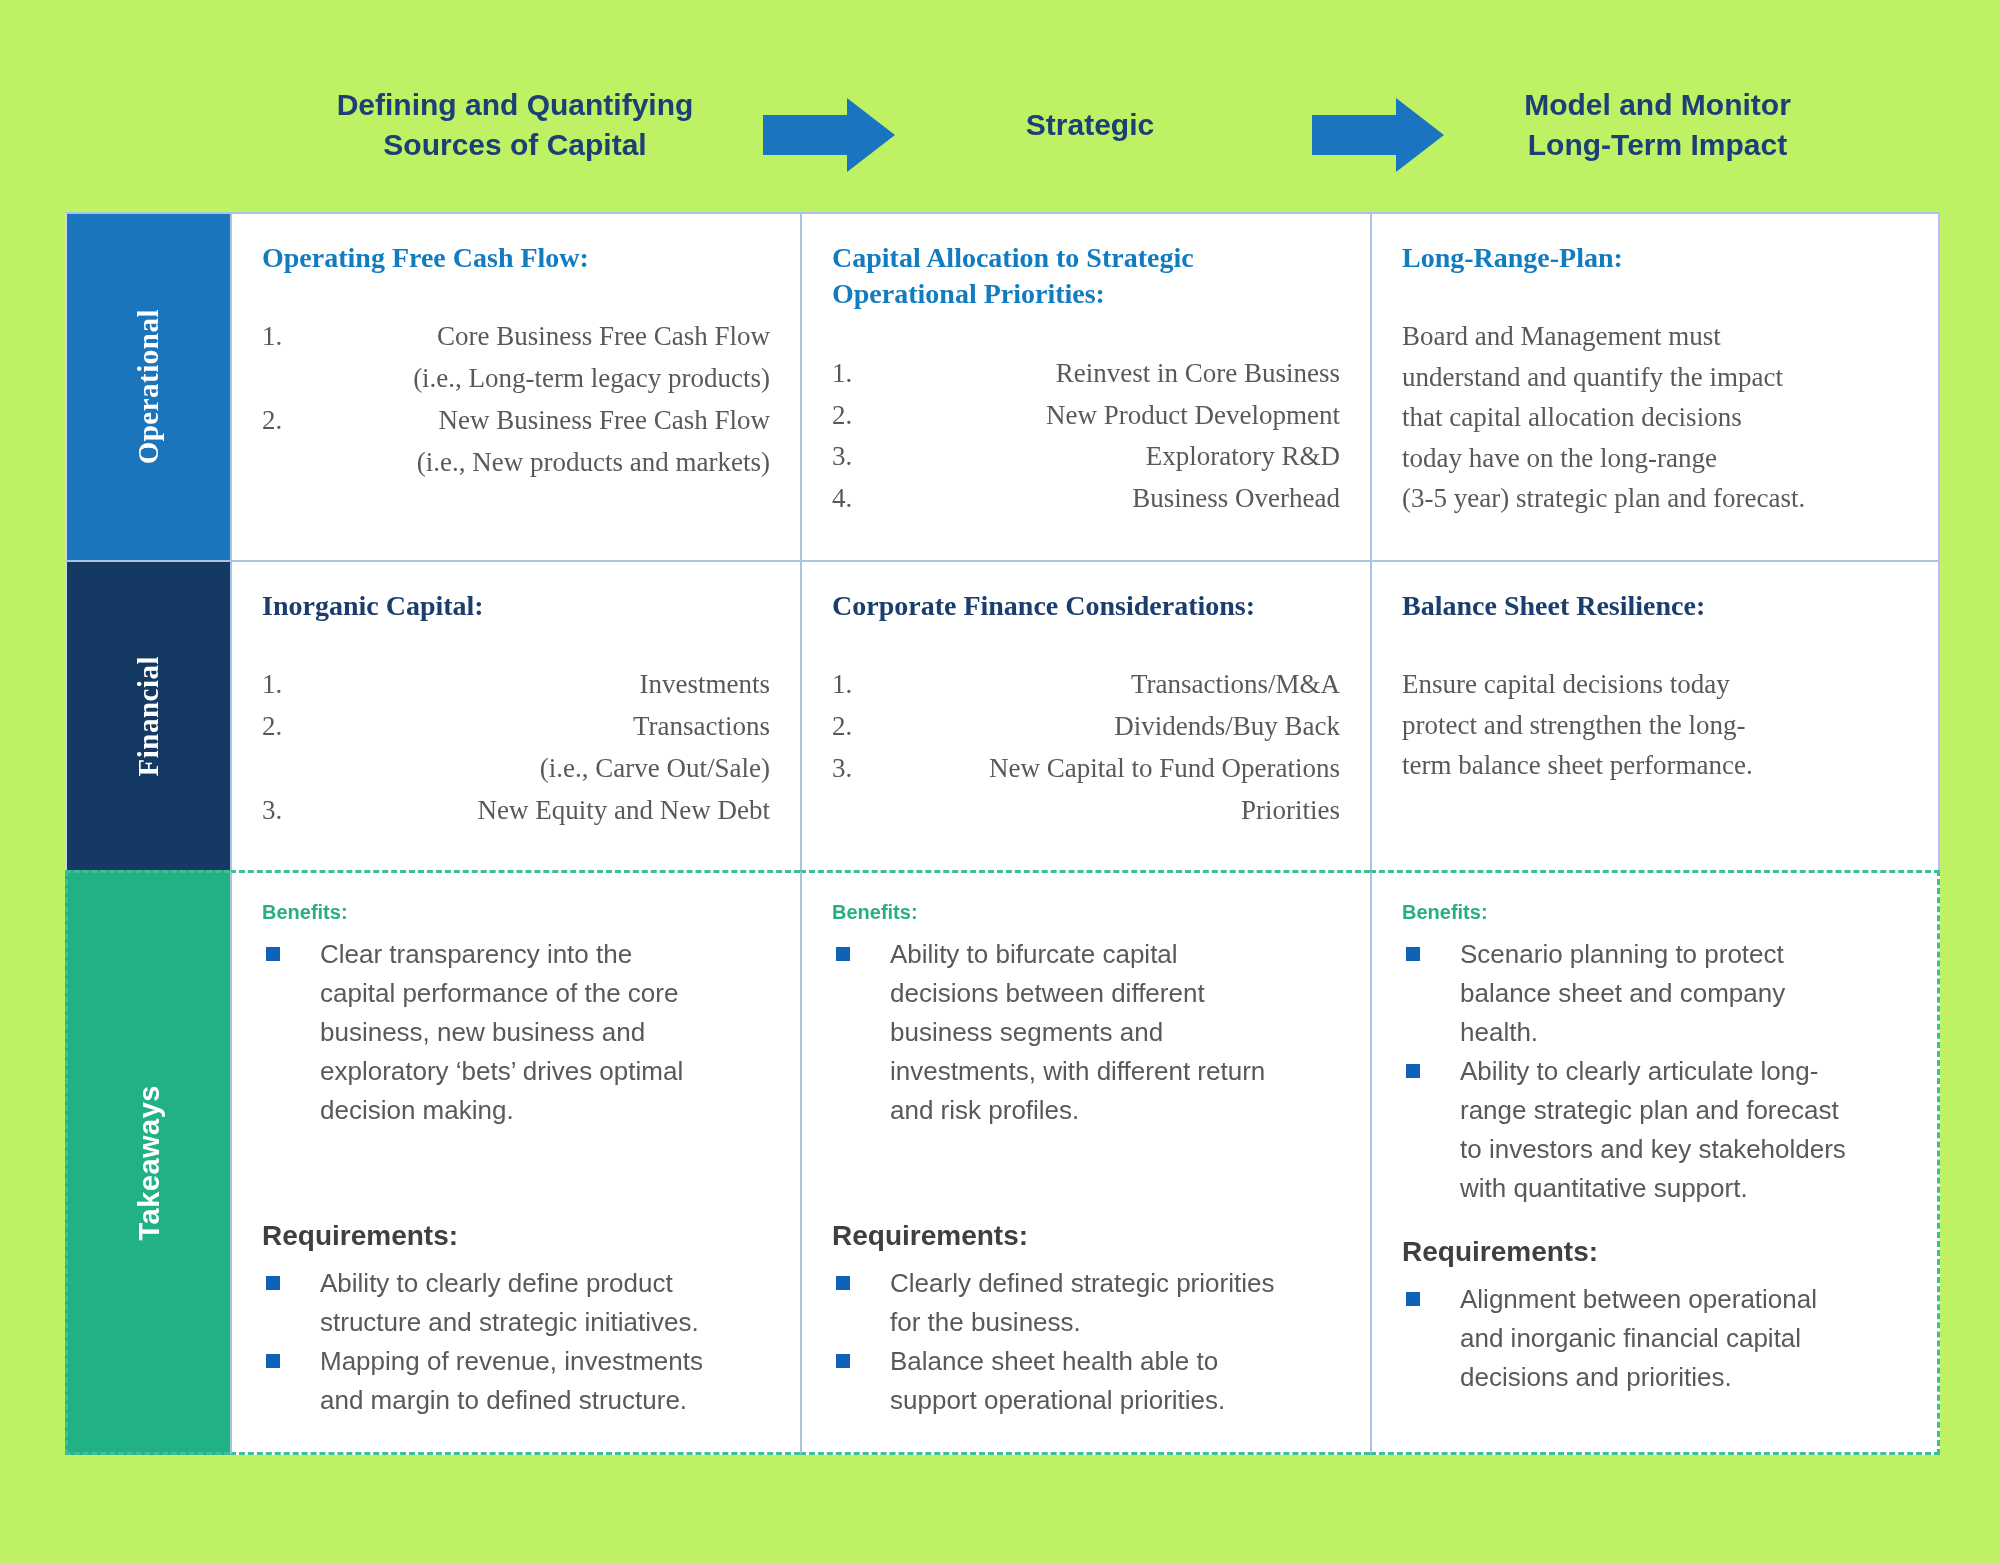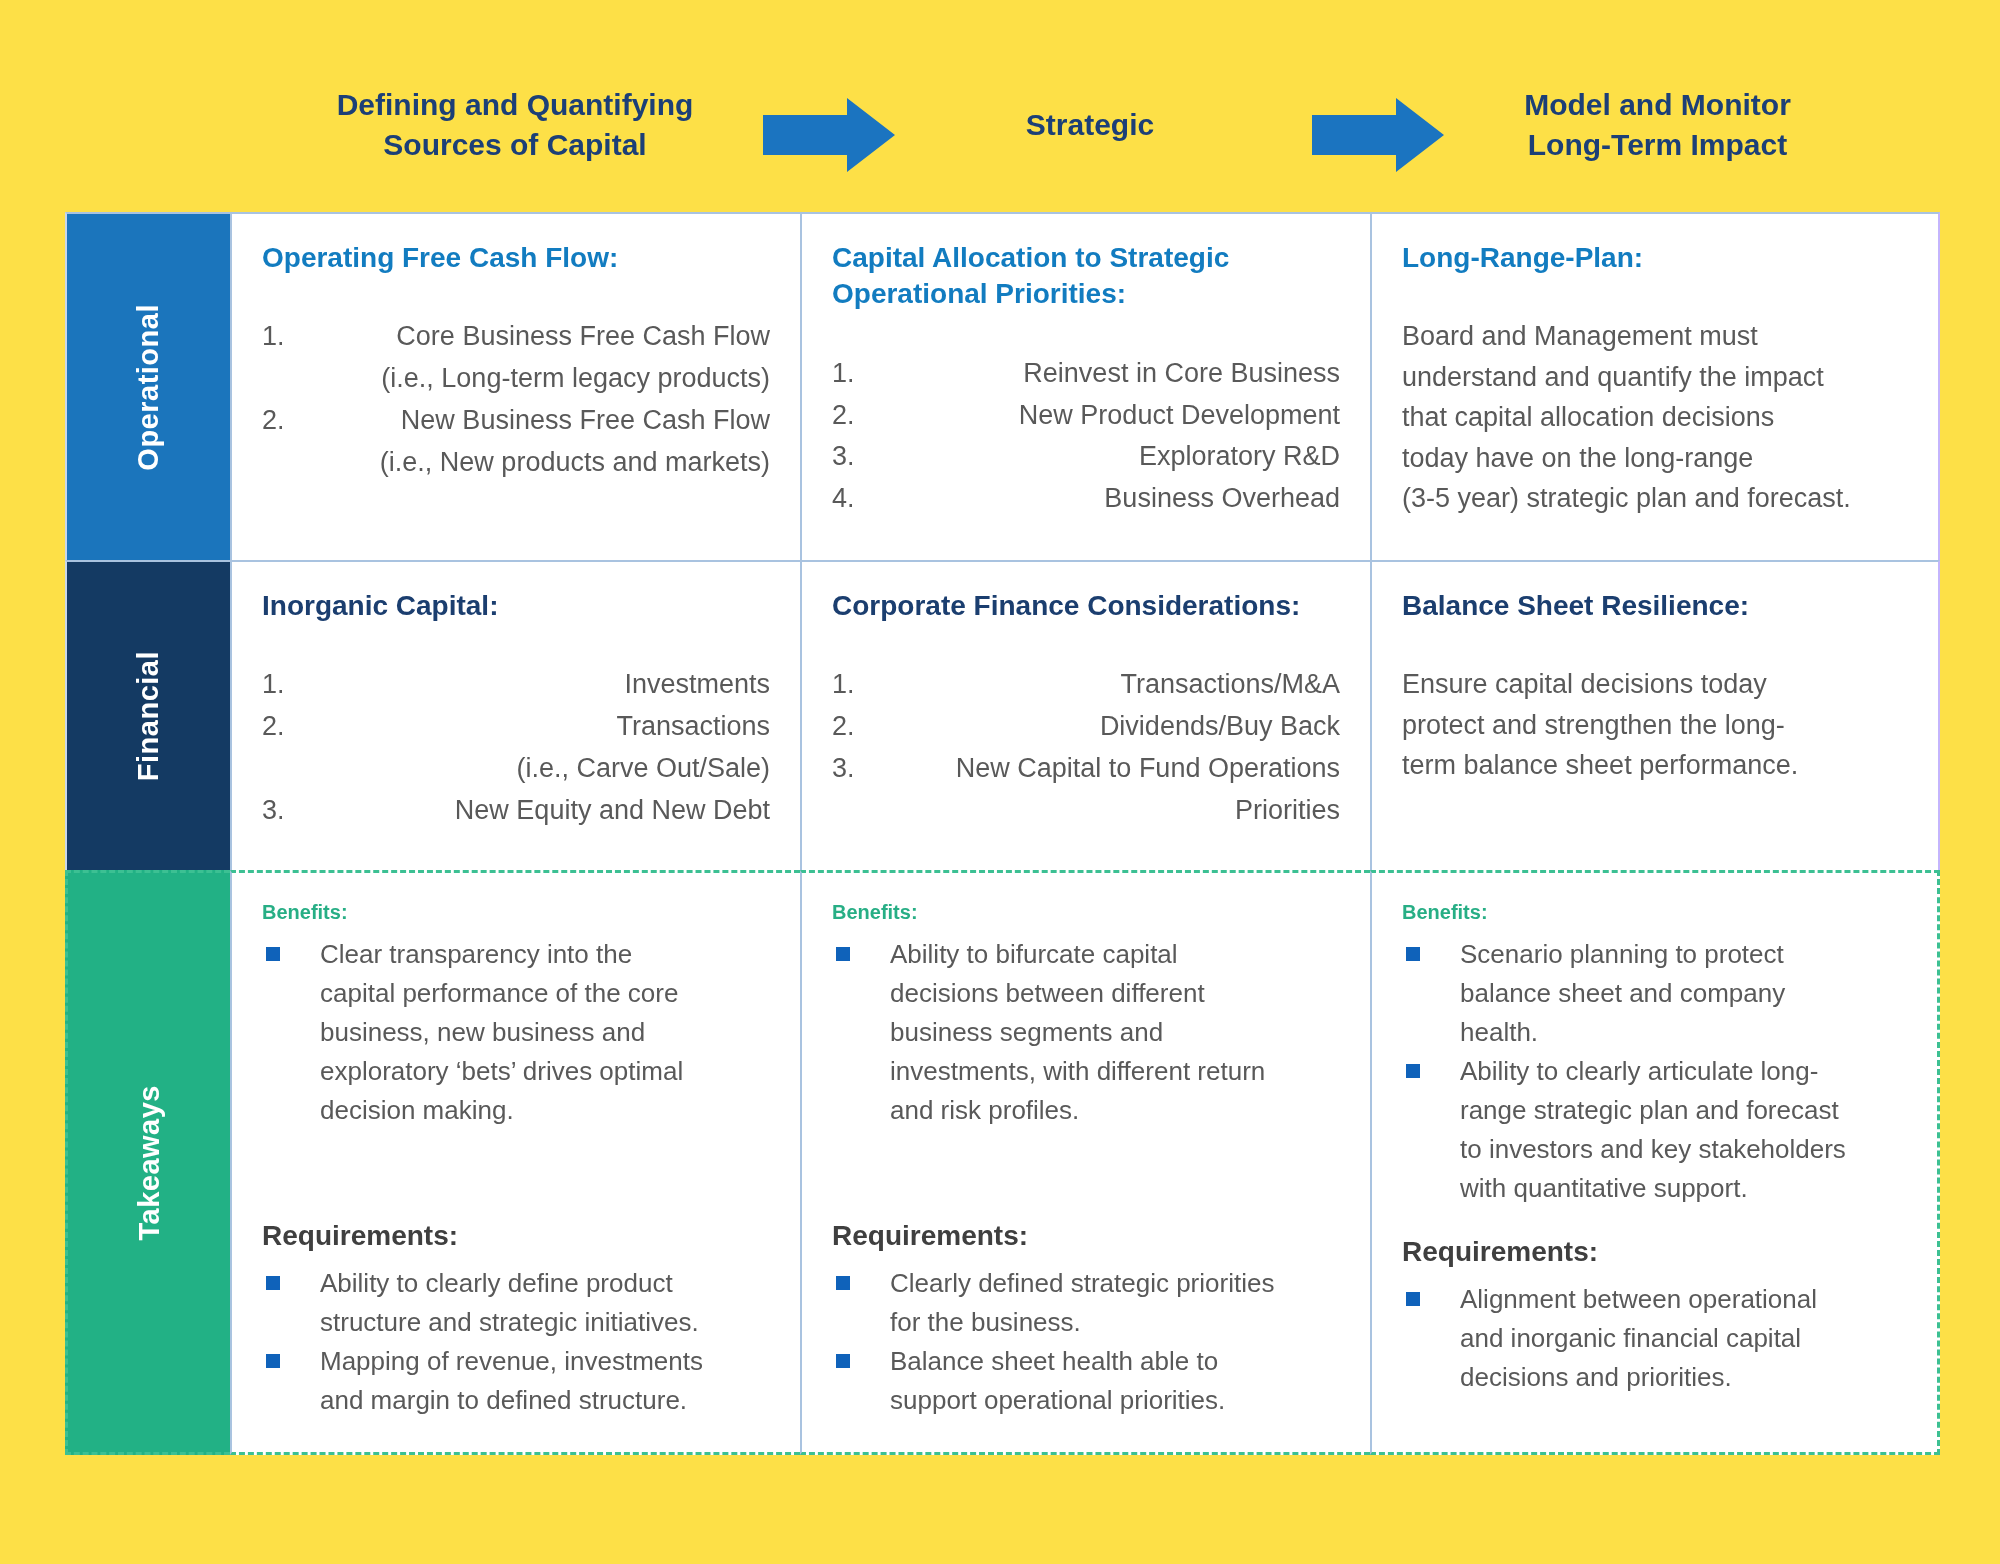--- a/index.html
+++ b/index.html
@@ -1,17 +1,17 @@
 <!DOCTYPE html>
 <html><head>
 <meta charset="utf-8">
 <style>
   html,body{margin:0;padding:0;background:#ffffff;}
   .canvas{
-    position:relative;width:2000px;height:1564px;background:#fde047;
+    position:relative;width:2000px;height:1564px;background:#bef264;
     font-family:"Liberation Sans",sans-serif;overflow:hidden;
   }
 
   
   .flow-step{
     position:absolute;top:70px;height:110px;display:flex;flex-direction:column;
     justify-content:center;text-align:center;color:#1c3f77;font-weight:bold;
     font-size:30px;line-height:1.35;
   }
   .flow-step.s0{left:230px;width:570px;}
@@ -34,21 +34,21 @@
   }
   .rowlabel .vtext{
     writing-mode:vertical-rl;transform:rotate(180deg);
     color:#ffffff;font-weight:bold;font-size:29px;letter-spacing:.5px;
   }
   .bg-operational{background:#1b75bc;}
   .bg-financial{background:#143a63;}
   .bg-takeaways{background:#22b185;}
 
   
-  .bt-solid{border-top:2px solid #a9c3e0;}
+  .bt-solid{border-top:2px solid #a9c3e0;font-family:Liberation Serif, serif;}
   .bl-solid{border-left:2px solid #a9c3e0;}
   .br-solid{border-right:2px solid #c4b5fd;}
   .bl-outer{border-left:2px solid #c9d8ea;}
   .bt-dash{border-top:3px dashed #3cc093;}
   .bb-dash{border-bottom:3px dashed #3cc093;}
   .bl-dash{border-left:3px dashed #3cc093;}
   .br-dash{border-right:3px dashed #3cc093;}
 
   
   .h-blue,.h-navy{

